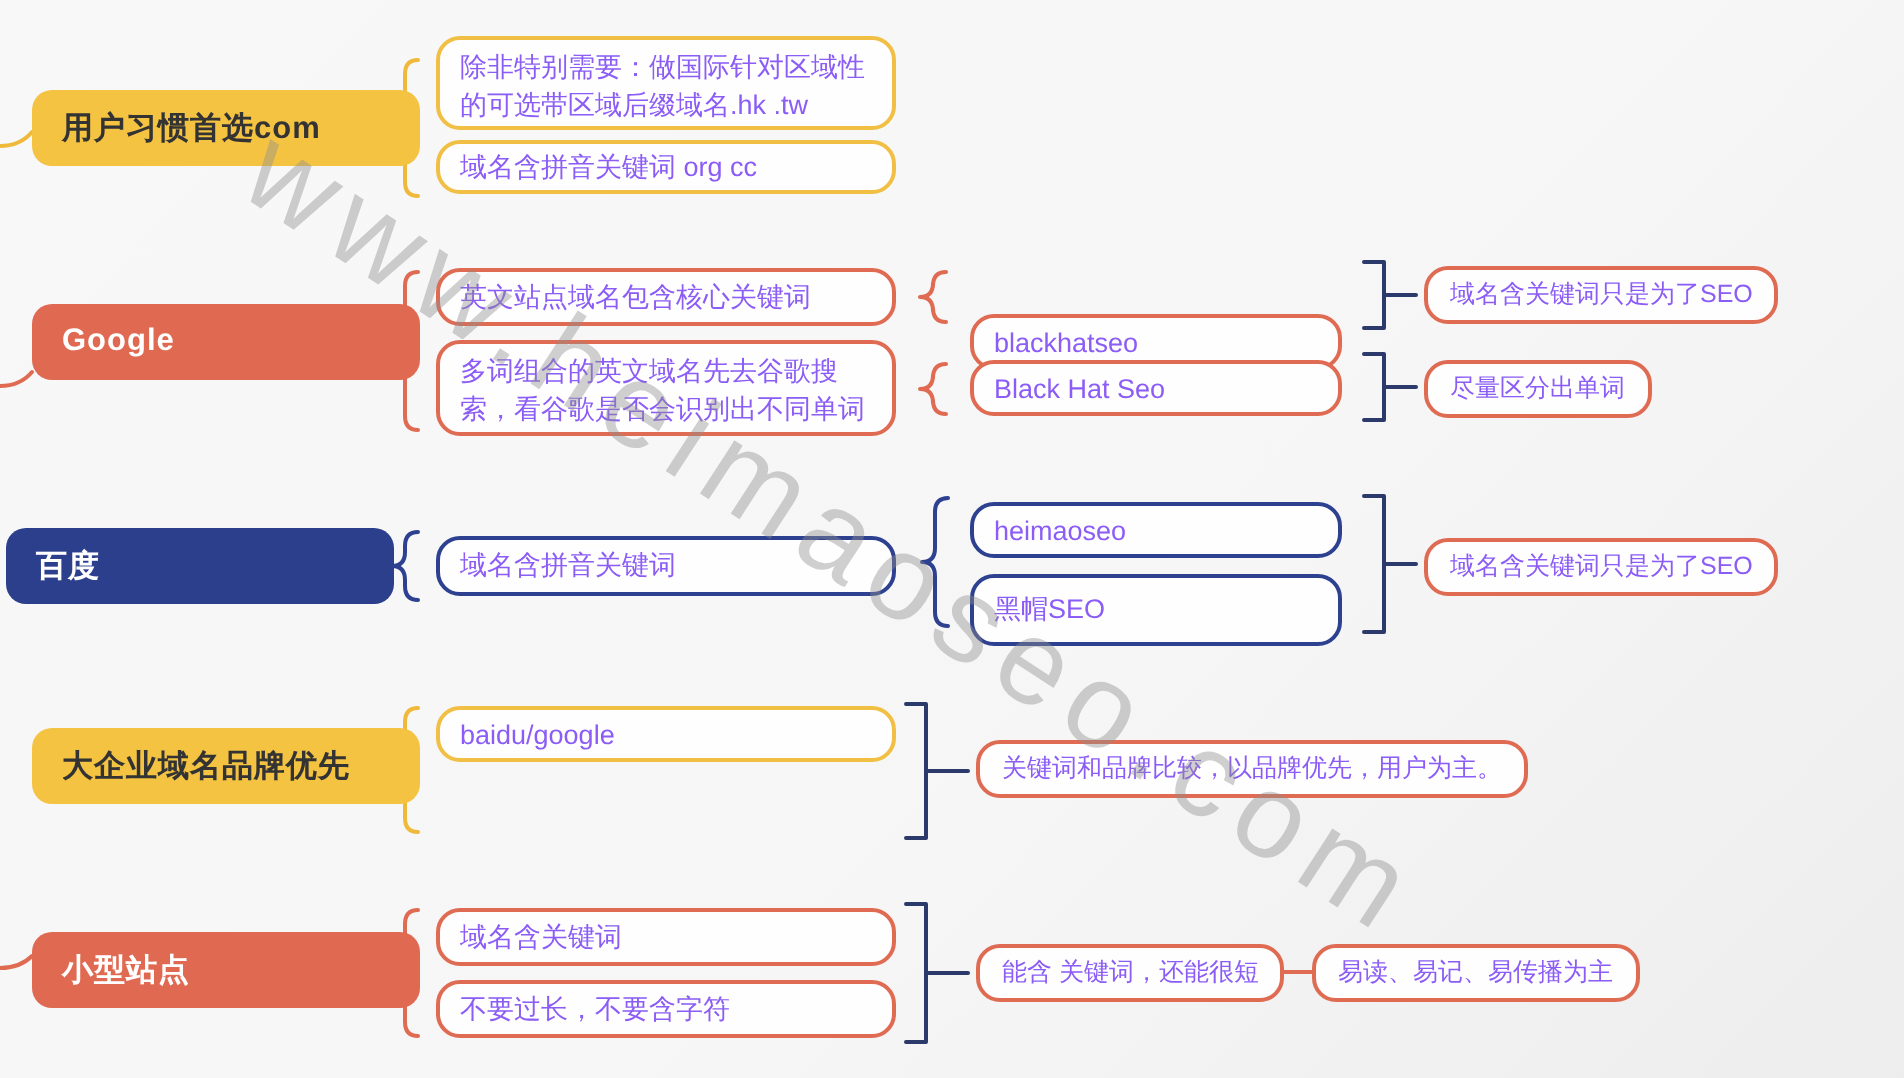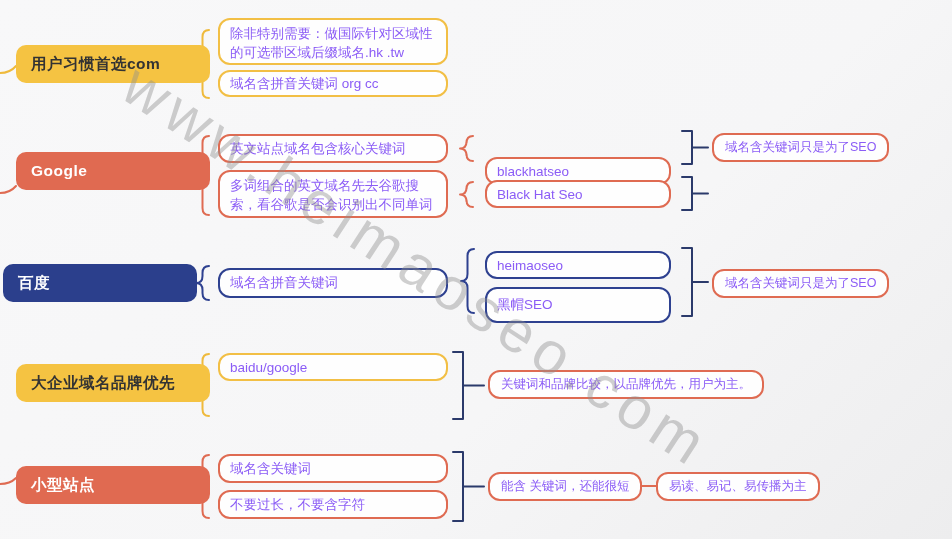--- a/index.html
+++ b/index.html
@@ -87,20 +87,21 @@
   <div class="node main m-yellow" style="top:45px;left:16px;">用户习惯首选com</div>
   <div class="node box multi b-yellow child" style="top:18px;height:47px;">除非特别需要：做国际针对区域性的可选带区域后缀域名.hk .tw</div>
   <div class="node box b-yellow child" style="top:70px;height:27px;">域名含拼音关键词 org cc</div>
 
   <div class="node main m-salmon" style="top:152px;left:16px;">Google</div>
   <div class="node box b-salmon child" style="top:134px;height:29px;">英文站点域名包含核心关键词</div>
   <div class="node box multi b-salmon child" style="top:170px;height:48px;">多词组合的英文域名先去谷歌搜索，看谷歌是否会识别出不同单词</div>
   <div class="node box b-salmon example" style="top:134px;height:28px;margin-top:23px;">blackhatseo</div>
   <div class="node box b-salmon example" style="top:180px;height:28px;">Black Hat Seo</div>
   <div class="node box b-salmon note" style="top:133px;left:712px;">域名含关键词只是为了SEO</div>
+  <div class="node box b-salmon note" style="top:180px;left:712px;">尽量区分出单词</div>
 
   <div class="node main m-navy" style="top:264px;left:3px;">百度</div>
   <div class="node box b-navy child" style="top:268px;height:30px;">域名含拼音关键词</div>
   <div class="node box b-navy example" style="top:251px;height:28px;">heimaoseo</div>
   <div class="node box b-navy example" style="top:287px;height:36px;">黑帽SEO</div>
   <div class="node box b-salmon note" style="top:269px;left:712px;">域名含关键词只是为了SEO</div>
 
   <div class="node main m-yellow" style="top:364px;left:16px;">大企业域名品牌优先</div>
   <div class="node box b-yellow child" style="top:353px;height:28px;">baidu/google</div>
   <div class="node box b-salmon note" style="top:370px;left:488px;">关键词和品牌比较，以品牌优先，用户为主。</div>

